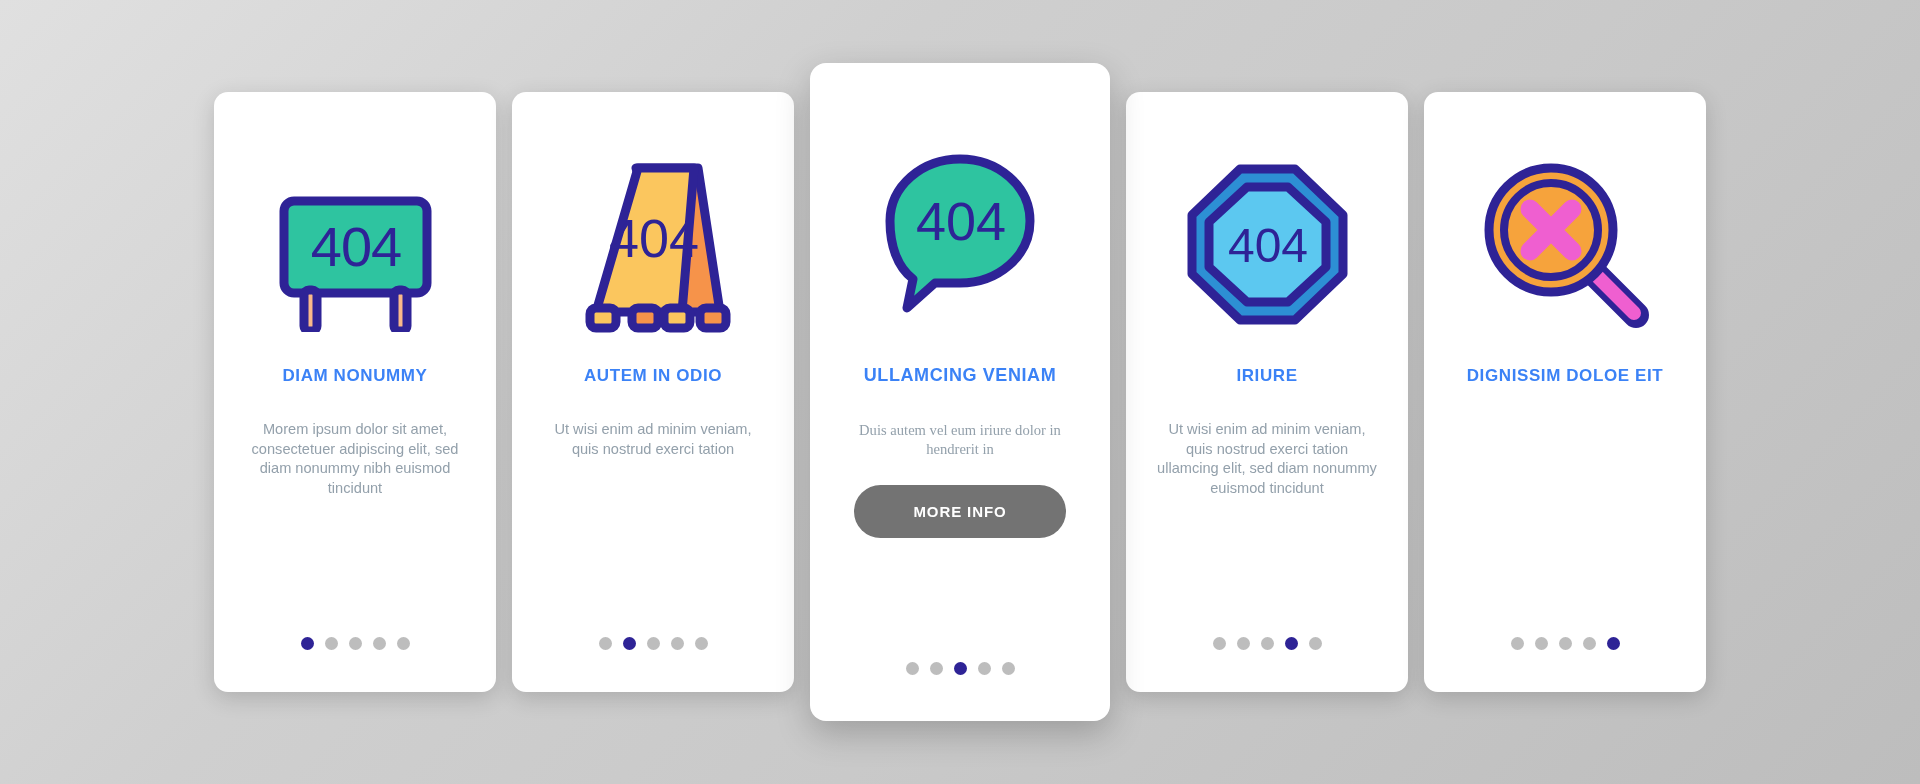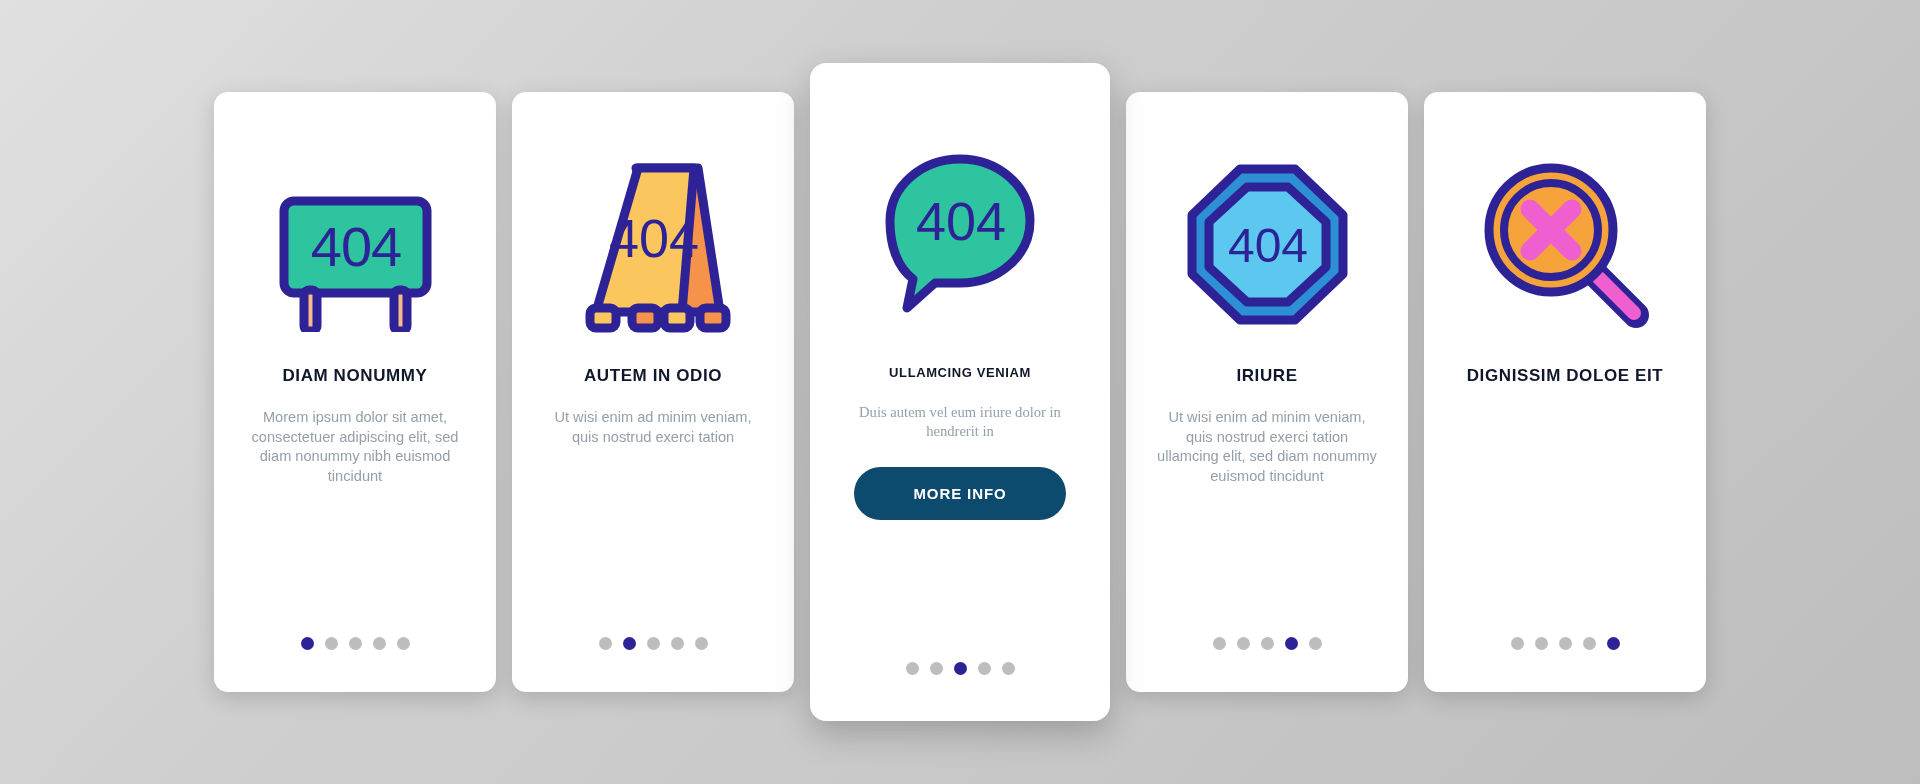--- a/index.html
+++ b/index.html
@@ -56,40 +56,40 @@
     justify-content: center;
   }
   .card.featured .icon-wrap { height: 258px; }
 
   .icon-wrap svg { display: block; }
 
   .card-title {
     font-size: 17px;
     font-weight: bold;
     letter-spacing: 0.6px;
-    color: #0f172a;
+    color: #3b82f6;
     text-transform: uppercase;
     line-height: 1.2;
     margin-top: 4px;
   }
-  .card.featured .card-title { font-size: 13px; }
+  .card.featured .card-title { font-size: 18px; }
 
   .card-body {
-    margin-top: 22px;
+    margin-top: 34px;
     font-size: 14.6px;
     line-height: 1.33;
     color: #93a0ab;
     text-align: center;
     max-width: 225px;
   }
   .card.featured .card-body { max-width: 215px; font-family: Liberation Serif, serif; }
 
   .cta-button {
     margin-top: 26px;
-    background: #0c4a6e;
+    background: #737373;
     color: #ffffff;
     border: none;
     border-radius: 28px;
     font-family: "Liberation Sans", sans-serif;
     font-size: 15px;
     font-weight: bold;
     letter-spacing: 0.9px;
     padding: 12px 36px;
     height: 53px;
     min-width: 212px;

